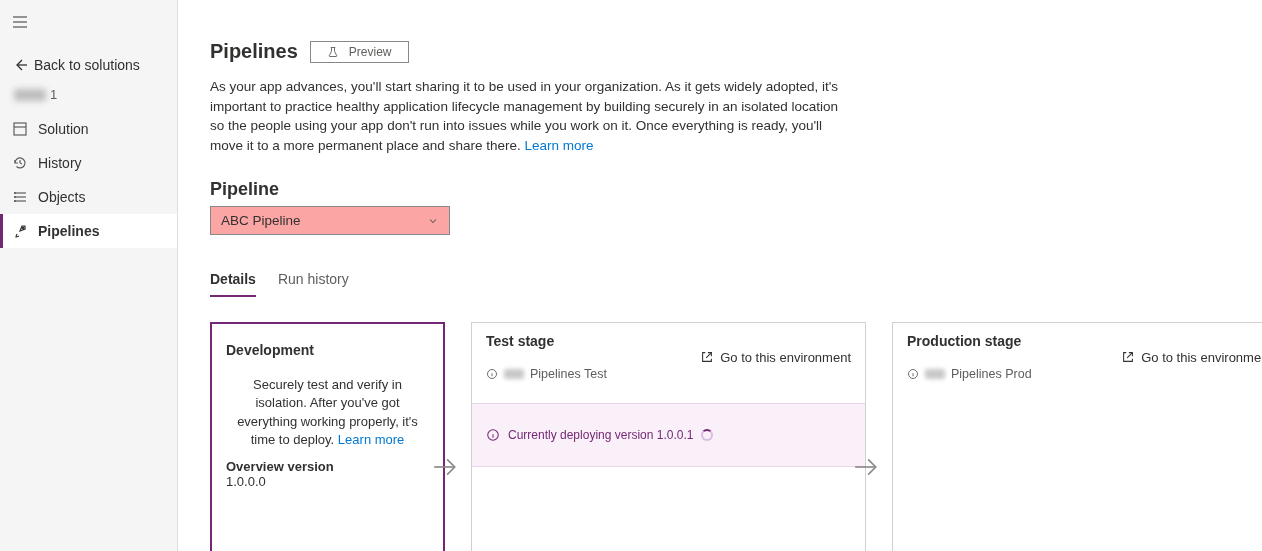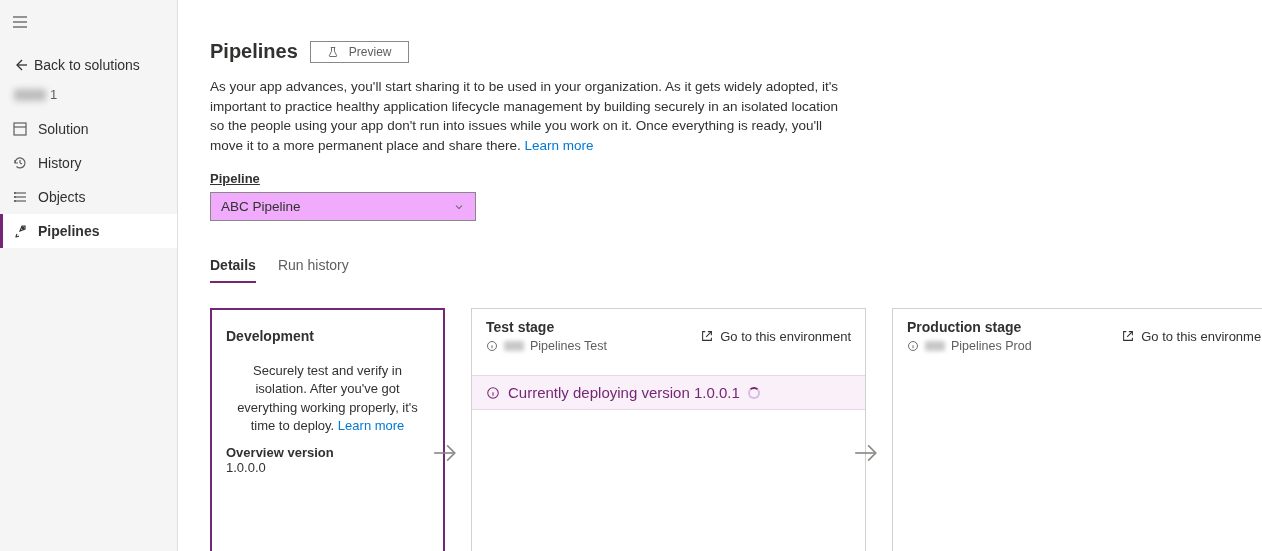--- a/index.html
+++ b/index.html
@@ -89,32 +89,32 @@
     gap:10px;
   }
   .intro {
     margin-top:14px;
     max-width:640px;
     font-size:13.5px;
     line-height:1.45;
     color:#323130;
   }
   .intro a { color:#0078d4; text-decoration:none; }
-  .field-label { margin-top:16px; font-weight:600; font-size:13px;text-decoration:underline; }
+  .field-label { margin-top:24px; font-weight:600; font-size:18px; }
   .dropdown {
     margin-top:6px;
-    width:266px;
+    width:240px;
     border:1px solid #8a8886;
     padding:6px 10px;
     display:flex;
     justify-content:space-between;
     align-items:center;
     font-size:13.5px;
     cursor:pointer;
-    background:#f0abfc;
+    background:#fca5a5;
   }
   .tabs {
     display:flex;
     gap:22px;
     margin-top:36px;
     border-bottom:1px solid transparent;
   }
   .tab {
     padding-bottom:8px;
     font-size:14px;
@@ -166,34 +166,34 @@
   }
   .stage-box.prod { width:395px; }
   .stage-head {
     padding:10px 14px 4px 14px;
     display:flex;
     justify-content:space-between;
   }
   .stage-head-left .stage-name { font-weight:700; font-size:14px; }
   .env-row {
     display:flex; align-items:center; gap:6px;
-    color:#605e5c; font-size:12.5px; margin-top:4px;
+    color:#605e5c; font-size:12.5px; margin-top:18px;
   }
   .envlink {
     display:flex; align-items:center; gap:6px;
     color:#323130; font-size:13px; cursor:pointer;
   }
   .deploying-bar {
     margin-top:18px;
     background:#faf0fa;
     border-top:1px solid #e8d5e8;
     border-bottom:1px solid #e8d5e8;
-    padding:8px 14px;
+    padding:24px 14px;
     display:flex; align-items:center; gap:8px;
-    color:#742774; font-size:15px;
+    color:#742774; font-size:12px;
   }
   .spinner {
     width:12px;height:12px;border:2px solid #d8bde0;border-top-color:#742774;border-radius:50%;
     animation:spin 1s linear infinite;
   }
   @keyframes spin { to { transform:rotate(360deg);} }
   .deploy-btn {
     position:absolute;
     right:14px; bottom:14px;
     background:#f3f2f1;

